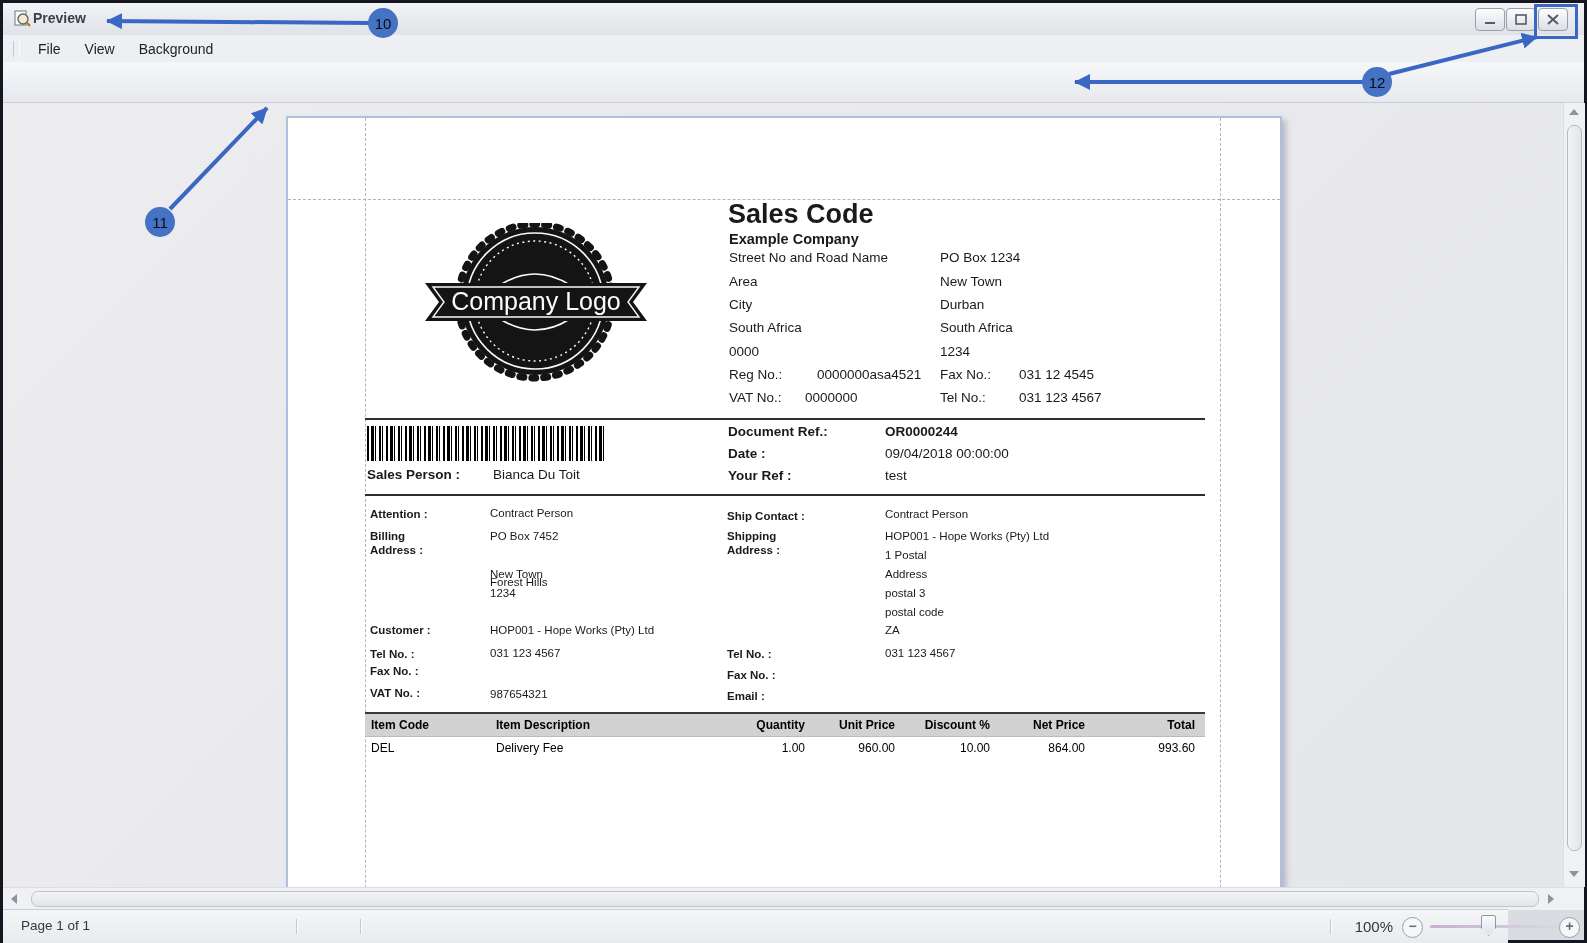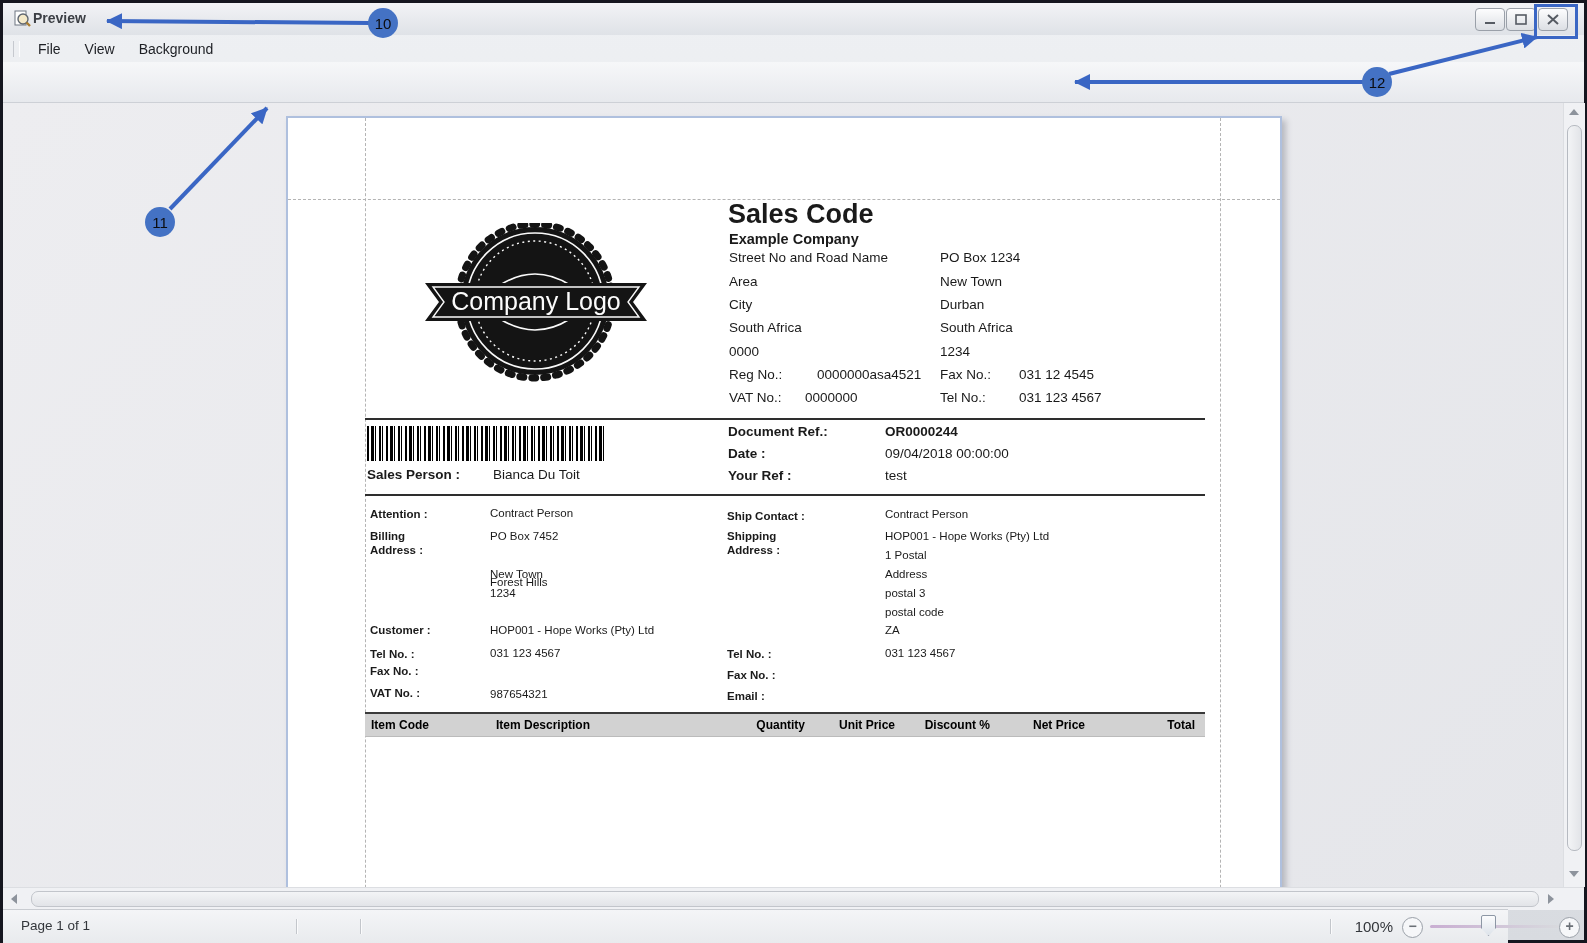--- a/index.html
+++ b/index.html
@@ -439,20 +439,29 @@
         <tbody>
             <tr>
           <th>Item Code</th>
           <th>Item Description</th>
           <th class="num">Quantity</th>
           <th class="num">Unit Price</th>
           <th class="num">Discount %</th>
           <th class="num">Net Price</th>
           <th class="num">Total</th>
         </tr>
+        <tr>
+          <td>DEL</td>
+          <td>Delivery Fee</td>
+          <td class="num">1.00</td>
+          <td class="num">960.00</td>
+          <td class="num">10.00</td>
+          <td class="num">864.00</td>
+          <td class="num">993.60</td>
+        </tr>
       </tbody>
         </table>
     </div>
   </div>
 
   <div id="vscroll">
     <div class="abs" style="left:5px;top:6px;">
       <span class="scroll-arrow" style="border-left:5px solid transparent;border-right:5px solid transparent;border-bottom:6px solid #8d939c;display:block;"></span>
     </div>
     <div id="vthumb"></div>

